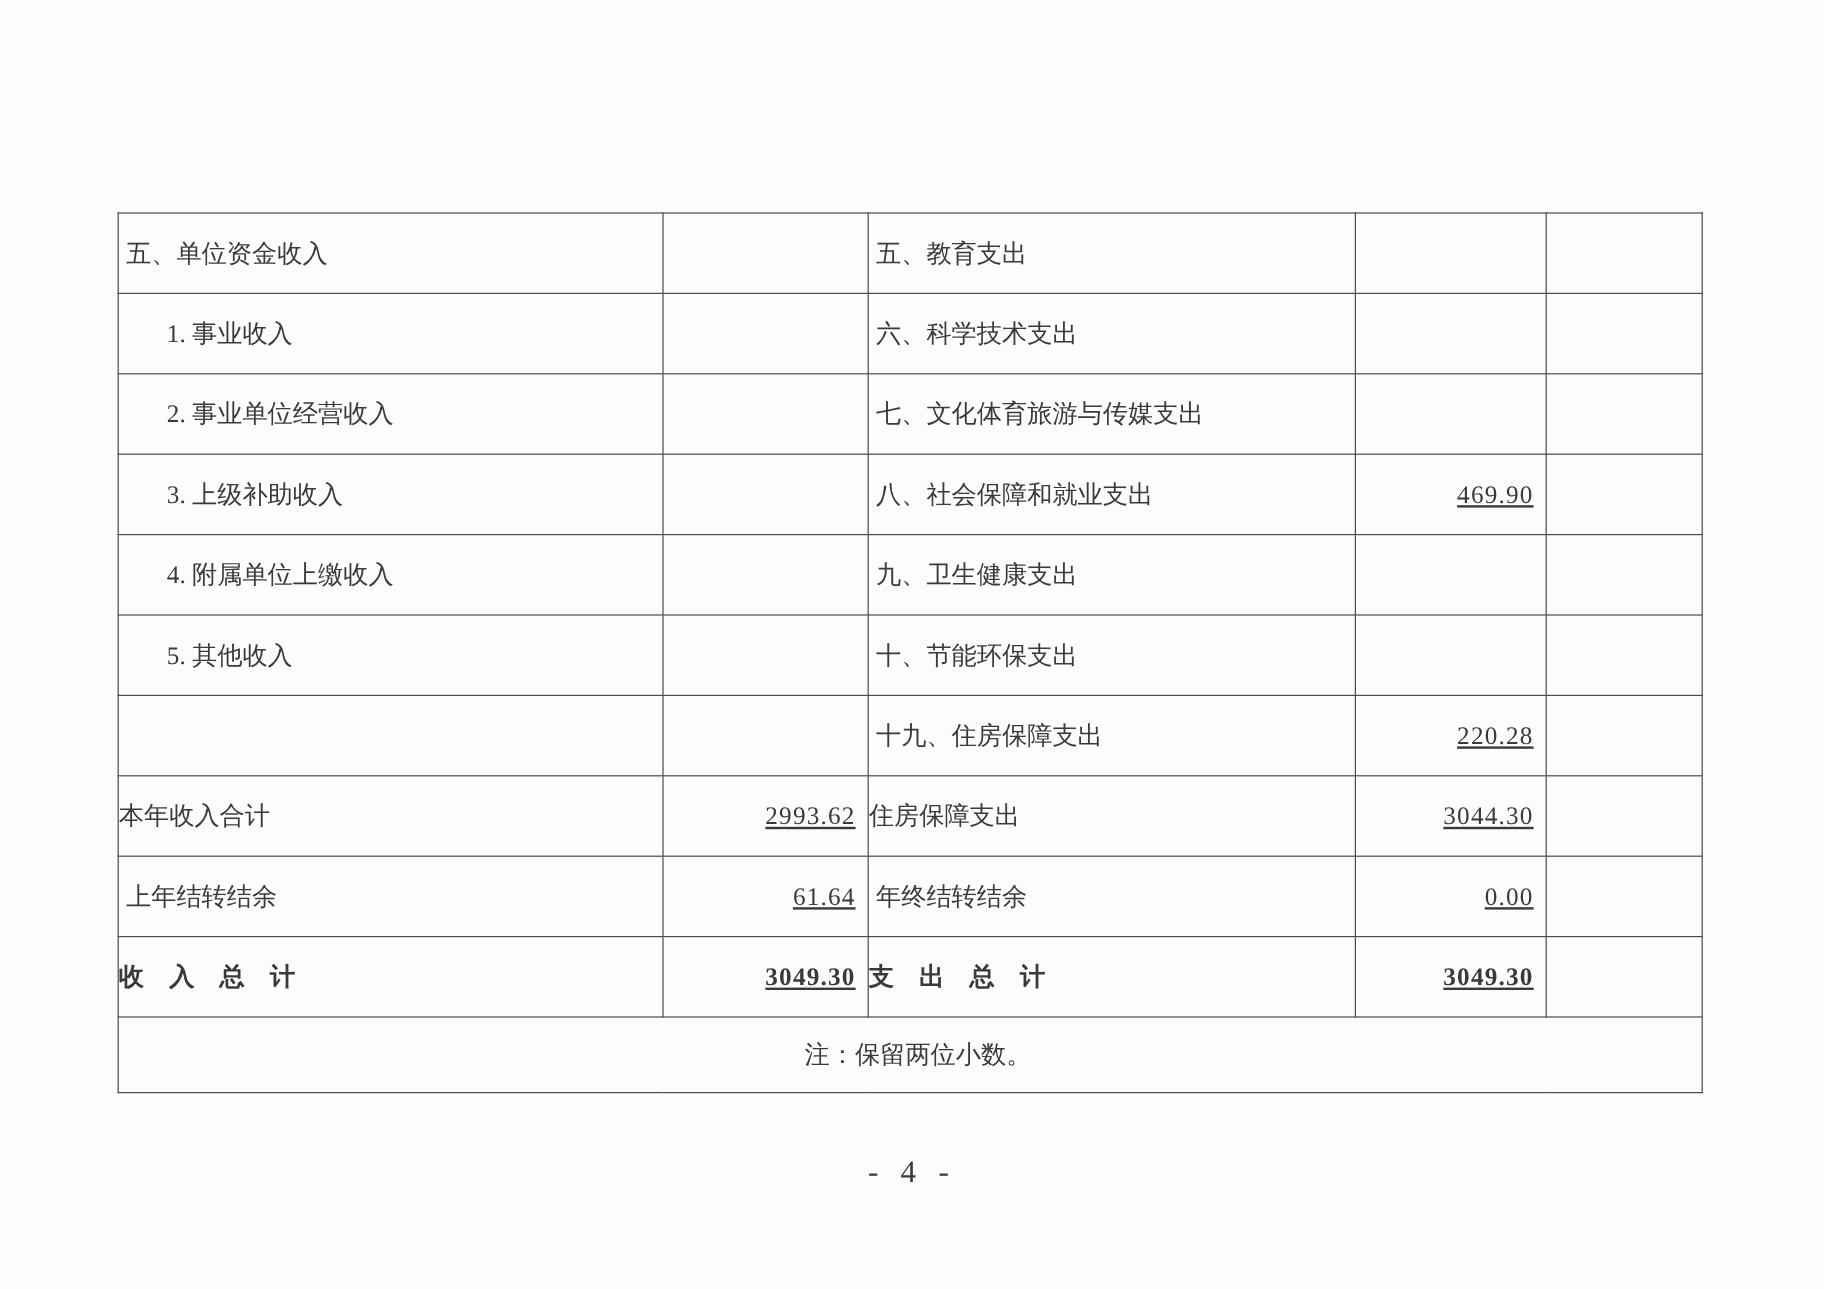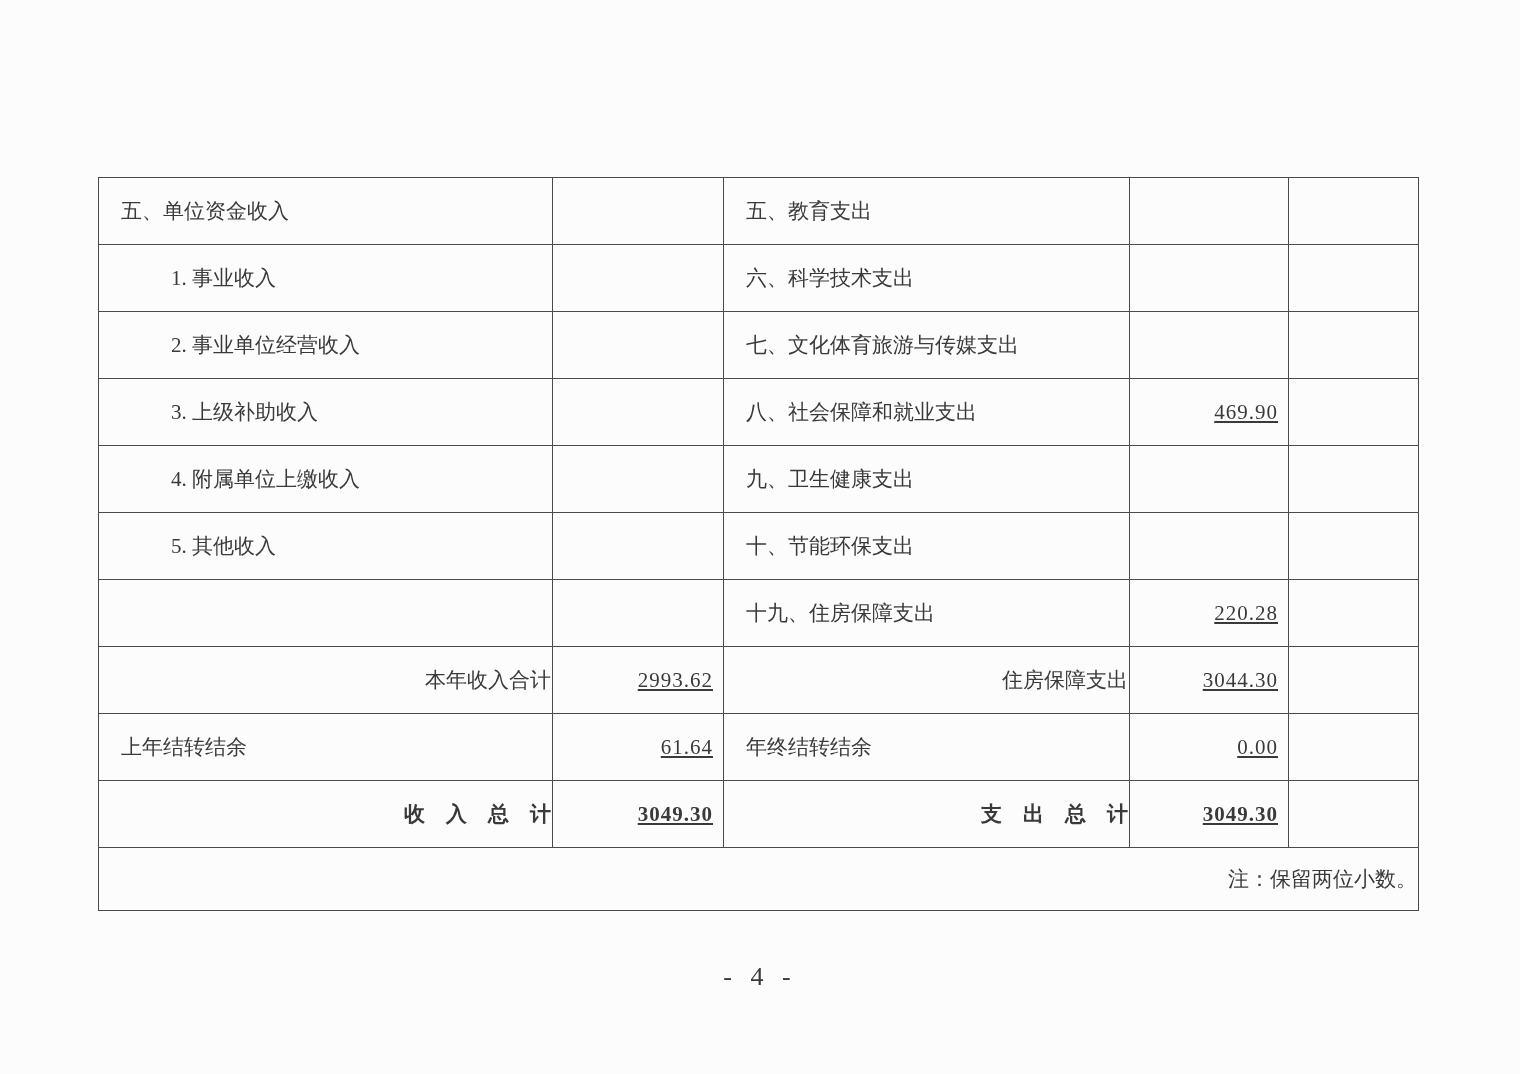--- a/index.html
+++ b/index.html
@@ -26,33 +26,33 @@
   }
   table.budget td {
     border: 1px solid #4a4a4a;
     font-size: 21px;
     vertical-align: middle;
     overflow: hidden;
     white-space: nowrap;
   }
   tr.data-row { height: 67px; }
   tr.note-row { height: 63px; }
-  td.label { text-align: left; padding-left: 22px; }
-  td.label.indent { padding-left: 72px; }
-  td.label.center { text-align: right; padding-left: 0; }
+  td.label { text-align: left; padding-left: 6px; }
+  td.label.indent { padding-left: 40px; }
+  td.label.center { text-align: left; padding-left: 0; }
   td.value {
     text-align: right;
     padding-right: 10px;
     font-size: 22px;
     letter-spacing: 1px;
     text-decoration: underline;
   }
   tr.total-row td { font-weight: bold; padding-left: 48px; }
   td.note-cell {
-    text-align: right;
+    text-align: center;
     padding-left: 14px;
     font-size: 20px;
   }
   .page-number {
     position: absolute;
     left: 0;
     width: 1520px;
     top: 962px;
     text-align: center;
     font-size: 26px;

